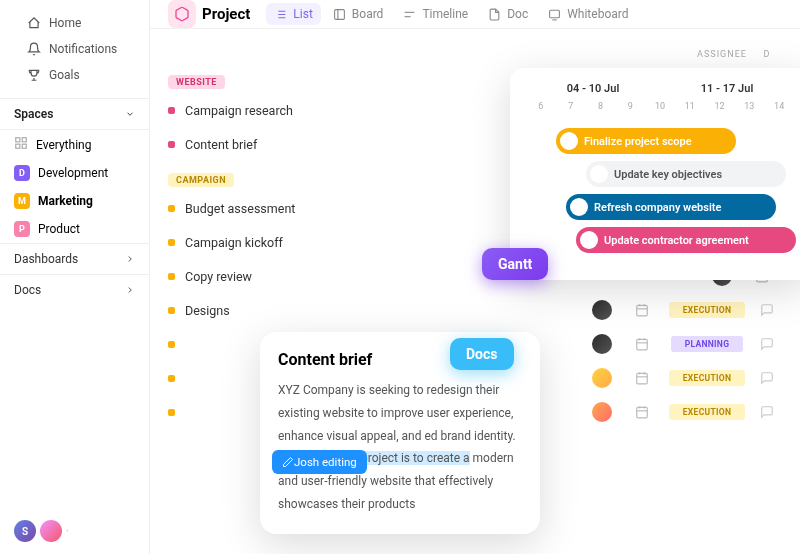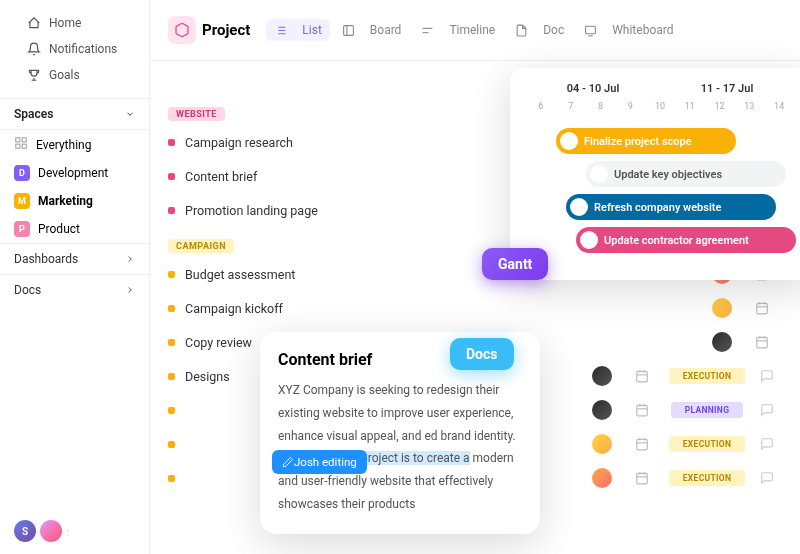--- a/index.html
+++ b/index.html
@@ -12,25 +12,25 @@
 .section-hdr { display:flex; justify-content:space-between; align-items:center; padding:8px 14px; font-weight:600; color:#222; border-top:1px solid #eee; border-bottom:1px solid #eee; }
 .space-item { display:flex; align-items:center; gap:8px; padding:6px 14px; cursor:pointer; }
 .space-item.active { font-weight:700; }
 .space-badge { width:16px; height:16px; border-radius:4px; display:flex; align-items:center; justify-content:center; color:#fff; font-size:9px; font-weight:700; }
 .ev-icon { color:#aaa; }
 .sec-row { display:flex; justify-content:space-between; align-items:center; padding:8px 14px; border-top:1px solid #eee; cursor:pointer; color:#333; }
 .avatars { margin-top:auto; padding:12px 14px; display:flex; align-items:center; gap:4px; }
 .av { width:22px; height:22px; border-radius:50%; background:linear-gradient(135deg,#667eea,#764ba2); color:#fff; display:flex; align-items:center; justify-content:center; font-size:10px; font-weight:600; }
 .av2 { width:22px; height:22px; border-radius:50%; background:linear-gradient(135deg,#f093fb,#f5576c); }
 .main { flex:1; background:#fff; position:relative; overflow:hidden; }
-.topbar { display:flex; align-items:center; gap:6px; padding:16px 18px; border-bottom:1px solid #f0f0f0; }
+.topbar { display:flex; align-items:center; gap:6px; padding:0 18px; border-bottom:1px solid #f0f0f0; }
 .proj-icon { width:28px; height:28px; border-radius:7px; background:#ffe4ef; display:flex; align-items:center; justify-content:center; }
 .proj-icon svg { stroke:#ec4899; }
 .proj-title { font-weight:700; font-size:15px; margin-right:10px; }
-.view-tab { display:flex; align-items:center; gap:15px; padding:4px 8px; font-size:12px; color:#888; cursor:pointer; border-radius:6px; }
+.view-tab { display:flex; align-items:center; gap:6px; padding:4px 8px; font-size:12px; color:#888; cursor:pointer; border-radius:6px; }
 .view-tab.active { color:#7b68ee; background:#f3f0ff; }
 .content { padding:8px 18px;margin-top:12px; }
 .group-label { display:inline-block; padding:2px 8px; border-radius:4px; font-size:9px; font-weight:700; letter-spacing:.5px; margin:12px 0 4px; }
 .group-label.pink { background:#ffd6e7; color:#d6336c; }
 .group-label.yellow { background:#fff3bf; color:#b88700; }
 .colhdr { display:flex; font-size:9px; color:#aaa; letter-spacing:1px; padding:0 0 4px; }
 .colhdr .c1 { flex:1; }
 .colhdr .c2 { width:60px; text-align:center; }
 .row { display:flex; align-items:center; padding:7px 0; font-size:12.5px; color:#333; }
 .row .bullet { width:7px; height:7px; border-radius:2px; margin-right:10px; }
@@ -209,34 +209,20 @@
               <div class="mini-av" style="background:linear-gradient(135deg,#ffd43b,#ffa94d)"></div>
             </div>
             <div class="date">
               <svg width="14" height="14" viewBox="0 0 24 24" fill="none" stroke="currentColor" stroke-width="2">
                 <rect x="3" y="4" width="18" height="18" rx="2"></rect>
                 <line x1="16" y1="2" x2="16" y2="6"></line>
                 <line x1="8" y1="2" x2="8" y2="6"></line>
                 <line x1="3" y1="10" x2="21" y2="10"></line>
               </svg>
             </div>
-          </div><div class="row">
-            <div class="bullet" style="background:#e64980"></div>
-            <div class="name">Promotion landing page</div>
-            <div class="ass">
-              <div class="mini-av" style="background:linear-gradient(135deg,#ffa94d,#e8590c)"></div>
-            </div>
-            <div class="date">
-              <svg width="14" height="14" viewBox="0 0 24 24" fill="none" stroke="currentColor" stroke-width="2">
-                <rect x="3" y="4" width="18" height="18" rx="2"></rect>
-                <line x1="16" y1="2" x2="16" y2="6"></line>
-                <line x1="8" y1="2" x2="8" y2="6"></line>
-                <line x1="3" y1="10" x2="21" y2="10"></line>
-              </svg>
-            </div>
           </div><div class="group-label yellow">CAMPAIGN</div><div class="row">
             <div class="bullet" style="background:#fab005"></div>
             <div class="name">Budget assessment</div>
             <div class="ass">
               <div class="mini-av" style="background:linear-gradient(135deg,#ffa94d,#ff6b6b)"></div>
             </div>
             <div class="date">
               <svg width="14" height="14" viewBox="0 0 24 24" fill="none" stroke="currentColor" stroke-width="2">
                 <rect x="3" y="4" width="18" height="18" rx="2"></rect>
                 <line x1="16" y1="2" x2="16" y2="6"></line>

